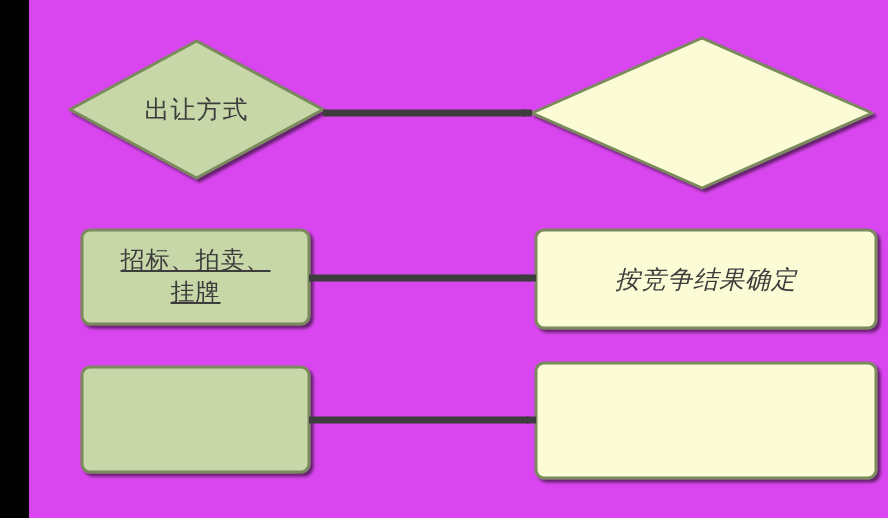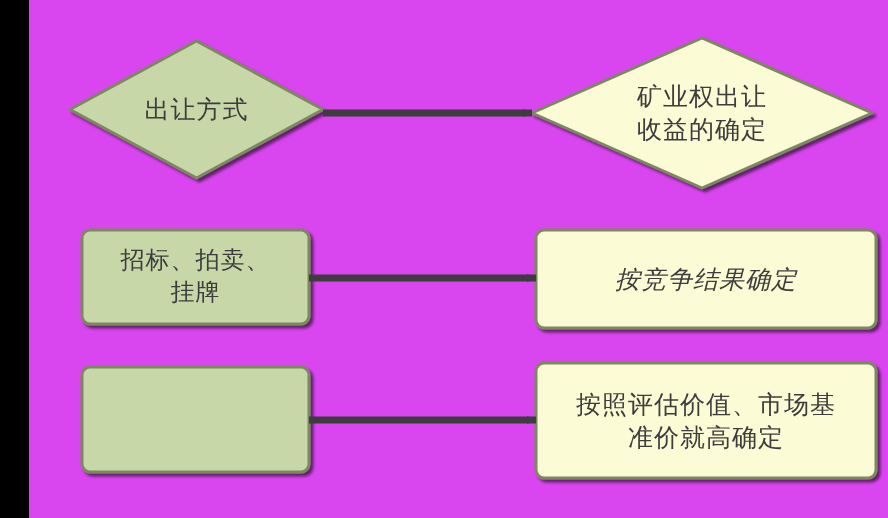--- a/index.html
+++ b/index.html
@@ -37,21 +37,21 @@
     text-align: center;
     color: #3d3d3d;
     font-size: 25px;
     line-height: 1.32;
     letter-spacing: 1px;
     white-space: pre-line;
     pointer-events: none;
   }
   .lbl-diamond-left  { left: 41px;  top: 41px;  width: 253px; height: 137px; }
   .lbl-diamond-right { left: 503px; top: 38px;  width: 340px; height: 150px; }
-  .lbl-box-r2-left   { left: 53px;  top: 230px; width: 227px; height: 94px;  font-size: 24px; }
+  .lbl-box-r2-left   { left: 53px;  top: 230px; width: 227px; height: 94px;  font-size: 24px; text-decoration: underline; }
   .lbl-box-r2-right  { left: 507px; top: 230px; width: 340px; height: 98px; font-style: italic; }
   .lbl-box-r3-left   { left: 53px;  top: 367px; width: 227px; height: 105px; }
   .lbl-box-r3-right  { left: 507px; top: 363px; width: 340px; height: 115px; }
 </style>
 </head>
 <body>
 
 <div id="canvas">
 
   <svg class="layer" viewBox="0 0 888 518" xmlns="http://www.w3.org/2000/svg">
@@ -78,25 +78,21 @@
 
     <line x1="294" y1="113" x2="503" y2="113" stroke="#3d3d3d" stroke-width="7" marker-end="url(#arrowhead)"></line>
 
     <line x1="280" y1="278" x2="507" y2="278" stroke="#3d3d3d" stroke-width="7" marker-end="url(#arrowhead)"></line>
 
     <line x1="280" y1="420" x2="507" y2="420" stroke="#3d3d3d" stroke-width="7" marker-end="url(#arrowhead)"></line>
   </svg>
 
   <div class="node-label lbl-diamond-left">出让方式</div>
 
-  <div class="node-label lbl-diamond-right">矿业权出让
-收益的确定</div>
 
   <div class="node-label lbl-box-r2-left">招标、拍卖、
 挂牌</div>
 
   <div class="node-label lbl-box-r2-right">按竞争结果确定</div>
 
 
-  <div class="node-label lbl-box-r3-right">按照评估价值、市场基
-准价就高确定</div>
 
 </div>
 
 </body></html>

